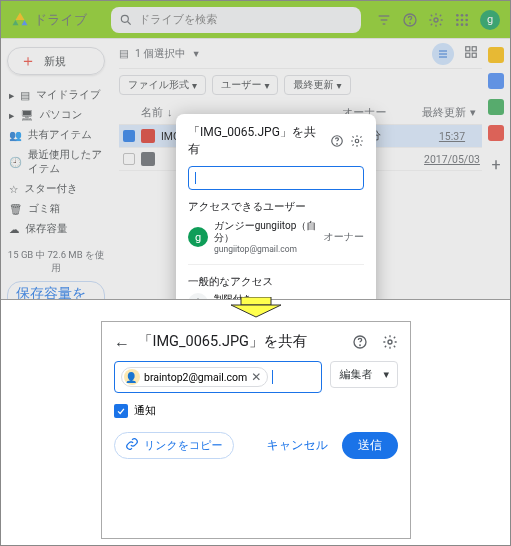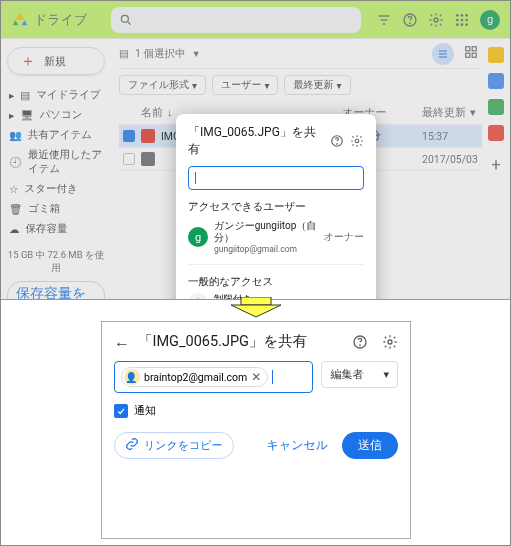--- a/index.html
+++ b/index.html
@@ -2,21 +2,21 @@
 <html><head>
 <meta charset="utf-8">
 <style>
   * { box-sizing: border-box; margin: 0; padding: 0; font-family: "Roboto", "Helvetica Neue", Arial, sans-serif; }
   body { width: 511px; height: 546px; background: #fff; position: relative; overflow: hidden; border: 1px solid #888;}
   
   .top-panel { position: absolute; top:0; left:0; right:0; height: 299px; border-bottom: 1px solid #999; overflow:hidden; background:#f7f9fc;}
   .dim-layer { position:absolute; inset:0; background: rgba(180,180,180,0.28); pointer-events:none; z-index:5;}
 
   
-  .gd-header { display:flex; align-items:center; height:38px; padding:0 10px; background:#bef264; border-bottom:1px solid #e3e3e3;}
+  .gd-header { display:flex; align-items:center; height:38px; padding:0 10px; background:#84cc16; border-bottom:1px solid #e3e3e3;}
   .drive-logo { display:flex; align-items:center; gap:5px; font-size:13px; color:#5f6368; width:100px;}
   .logo-tri { width:18px; height:18px;}
   .search-wrap { flex:1; display:flex; align-items:center; background:#f1f3f4; border-radius:8px; height:26px; padding:0 8px; gap:6px; max-width:250px;}
   .search-wrap input { border:none; background:transparent; outline:none; font-size:11px; flex:1;}
   .hdr-icons { margin-left:auto; display:flex; align-items:center; gap:10px; color:#5f6368;}
   .hdr-icons .ico { width:16px; height:16px; display:flex; align-items:center; justify-content:center;}
   .avatar-g { width:20px; height:20px; border-radius:50%; background:#0f9d58; color:#fff; font-size:11px; display:flex; align-items:center; justify-content:center;}
 
   
   .gd-body { display:flex; height:261px;}
@@ -35,21 +35,21 @@
   .chips-row { display:flex; gap:6px; padding:6px 0;}
   .chip { border:1px solid #dadce0; border-radius:4px; padding:2px 8px; font-size:10px; color:#3c4043; display:flex; align-items:center; gap:3px;}
   .thead { display:flex; font-size:11px; color:#5f6368; padding:4px 0; border-bottom:1px solid #eee;}
   .col-name { flex:1; padding-left:22px; display:flex; align-items:center; gap:4px;}
   .col-owner { width:80px;}
   .col-mod { width:80px; display:flex; align-items:center; gap:4px;}
   .trow { display:flex; align-items:center; font-size:10.5px; padding:4px 0; border-bottom:1px solid #f1f1f1;}
   .trow.sel { background:#d7e8fc;}
   .trow .cell-name { flex:1; display:flex; align-items:center; gap:6px; padding-left:4px;}
   .trow .cell-owner { width:80px; display:flex; align-items:center; gap:4px;}
-  .trow .cell-mod { width:60px; text-align:left; color:#5f6368;}
+  .trow .cell-mod { width:60px; text-align:center; color:#5f6368;text-decoration:underline;}
   .trow .cell-act { width:20px; text-align:center; color:#5f6368;}
   .chk { width:12px; height:12px; border-radius:2px;}
   .chk.on { background:#1a73e8;}
   .thumb { width:14px; height:14px; background:#d93025; border-radius:2px;}
   .thumb2 { width:14px; height:14px; background:#5f6368; border-radius:2px;}
   .ownpic { width:14px; height:14px; border-radius:50%; background:#0f9d58;}
 
   
   .rail { position:absolute; top:38px; right:0; width:28px; bottom:0; background:#fff; display:flex; flex-direction:column; align-items:center; gap:10px; padding-top:8px;}
   .rail .ri { width:16px; height:16px; border-radius:3px;}
@@ -82,21 +82,21 @@
   .bottom-panel { position:absolute; top:320px; left:100px; width:310px; height:218px; background:#fff; border:1px solid #aaa; padding:10px 12px;}
   .bp-title-row { display:flex; align-items:center; gap:8px;}
   .bp-title { font-size:14.5px; color:#202124; flex:1;}
   .back-arr { font-size:16px; color:#3c4043;}
   .bp-input-row { display:flex; gap:8px; margin-top:10px; align-items:flex-start;}
   .email-box { flex:1; border:1px solid #1a73e8; border-radius:4px; padding:5px 6px; display:flex; align-items:center; gap:4px;}
   .email-chip { display:flex; align-items:center; gap:4px; border:1px solid #dadce0; border-radius:12px; padding:1px 6px 1px 2px; font-size:10.5px;}
   .email-chip .cav { width:16px; height:16px; border-radius:50%; background:#fce8b2; display:flex; align-items:center; justify-content:center; font-size:10px;}
   .email-chip .cx { color:#5f6368; font-size:12px;}
   .chip-cursor { width:1px; height:14px; background:#1a73e8;}
-  .role-dd { border:1px solid #dadce0; border-radius:4px; padding:5px 8px; font-size:11px; display:flex; align-items:center; gap:20px; color:#3c4043;}
+  .role-dd { border:1px solid #dadce0; border-radius:4px; padding:5px 8px; font-size:11px; display:flex; align-items:center; gap:11px; color:#3c4043;}
   .notify-row { display:flex; align-items:center; gap:6px; margin-top:10px; font-size:11px;}
   .cbx { width:14px; height:14px; background:#1a73e8; border-radius:2px; display:flex; align-items:center; justify-content:center;}
   .cbx svg { stroke:#fff;}
   .msg-box { margin-top:8px; border:1px solid #dadce0; border-radius:4px; height:50px; padding:6px 8px; font-size:11px; color:#757575;}
   .bp-foot { display:flex; align-items:center; margin-top:14px;}
   .bp-link { display:flex; align-items:center; gap:5px; color:#1a73e8; font-size:11px; border:1px solid #c1d7f5; border-radius:16px; padding:4px 10px;}
   .bp-foot .spacer { flex:1;}
   .cancel { color:#1a73e8; font-size:12px; margin-right:14px; background:none; border:none;}
   .send { background:#1a73e8; color:#fff; border:none; border-radius:16px; padding:5px 16px; font-size:12px;}
 </style>
@@ -114,20 +114,21 @@
         </svg>
       <span>ドライブ</span>
     </div>
     <div class="search-wrap">
       <span class="ico-sm">
           <svg width="14" height="14" viewBox="0 0 24 24" fill="none" stroke="#5f6368" stroke-width="2">
             <circle cx="10" cy="10" r="6"></circle>
             <line x1="15" y1="15" x2="20" y2="20"></line>
           </svg>
         </span>
+      <input placeholder="ドライブを検索" style="">
     </div>
     <div class="hdr-icons">
       <span class="ico">
           <svg width="16" height="16" viewBox="0 0 24 24" fill="none" stroke="#5f6368" stroke-width="2">
             <line x1="4" y1="6" x2="20" y2="6"></line>
             <line x1="7" y1="12" x2="17" y2="12"></line>
             <line x1="10" y1="18" x2="14" y2="18"></line>
           </svg>
         </span>
       <span class="ico">

